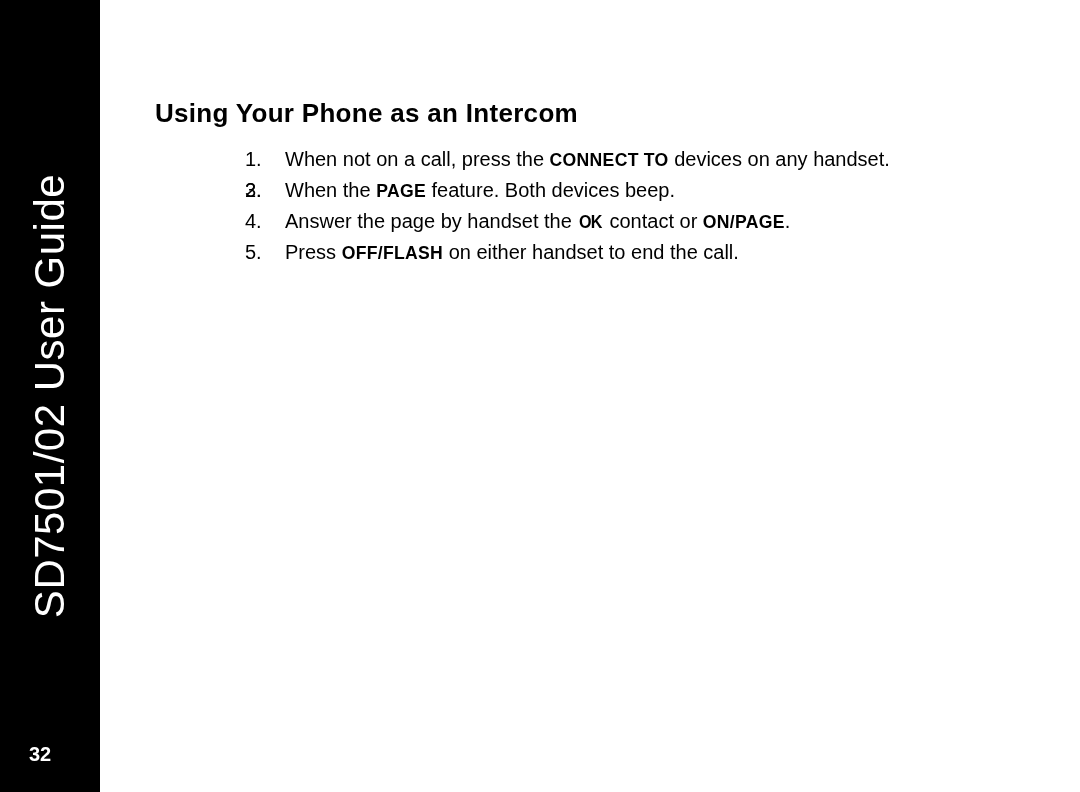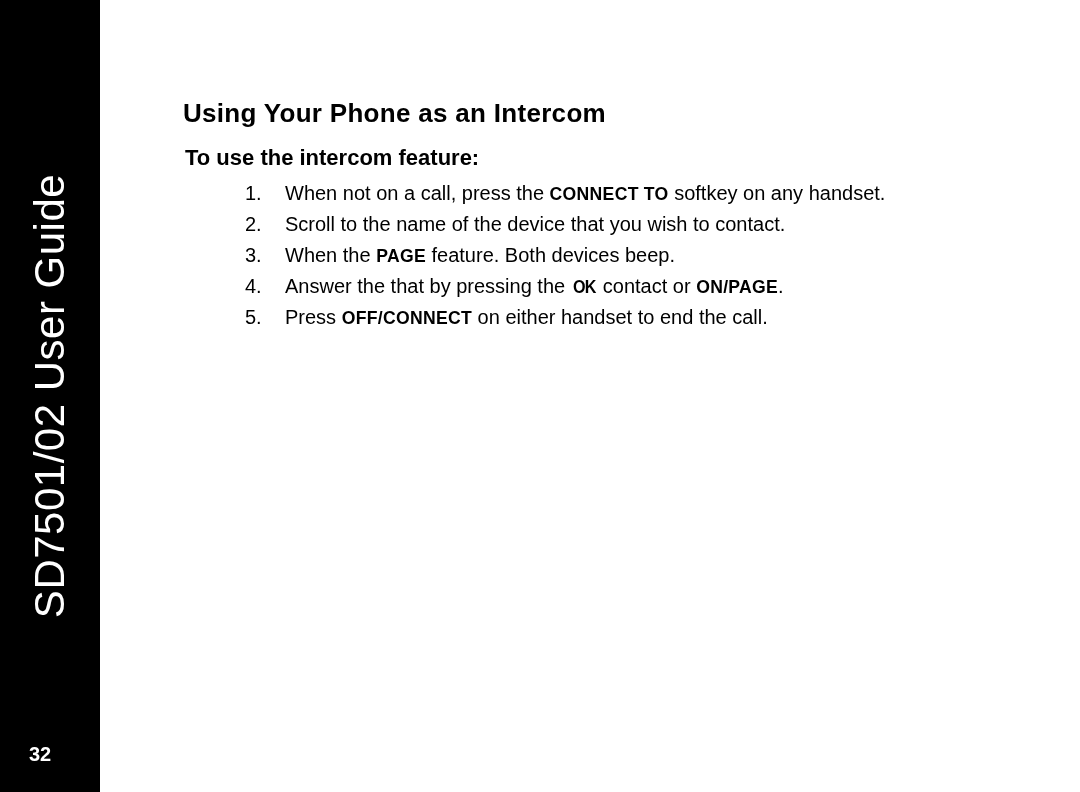--- a/index.html
+++ b/index.html
@@ -49,21 +49,20 @@
       left: 155px;
       top: 98px;
       right: 50px;
     }
     .heading {
       font-size: 26px;
       font-weight: 900;
       letter-spacing: 0.3px;
       margin-bottom: 16px;
       font-family: Arial, Helvetica, sans-serif;
-      margin-left: 28px;
     }
     .subheading {
       font-size: 22px;
       font-weight: bold;
       margin-bottom: 8px;
       margin-left: 30px;
     }
     .steps {
       list-style: none;
       margin-left: 90px;
@@ -97,36 +96,34 @@
 </head>
 <body>
 
 <div class="sidebar">
   <div class="sidebar-title">SD7501/02 User Guide</div>
   <div class="page-number">32</div>
 </div>
 
 <div class="content">
   <h1 class="heading">Using Your Phone as an Intercom</h1>
-  <h2 class="subheading">To use the intercom feature:</h2>
   <ol class="steps">
     <li>
       <span class="step-num">1.</span>
-      <span>When not on a call, press the </span><span class="bold-inline">CONNECT TO</span><span> softkey on any handset.</span>
+      <span>When not on a call, press the </span><span class="bold-inline">CONNECT TO</span><span> devices on any handset.</span>
     </li>
     <li>
       <span class="step-num">2.</span>
-      <span>Scroll to the name of the device that you wish to contact.</span>
     </li>
     <li>
       <span class="step-num">3.</span>
       <span>When the </span><span class="bold-inline">PAGE</span><span> feature. Both devices beep.</span>
     </li>
     <li>
       <span class="step-num">4.</span>
-      <span>Answer the that by pressing the </span><span class="ok-icon">OK</span><span> contact or </span><span class="bold-inline">ON/PAGE</span><span>.</span>
+      <span>Answer the page by handset the </span><span class="ok-icon">OK</span><span> contact or </span><span class="bold-inline">ON/PAGE</span><span>.</span>
     </li>
     <li>
       <span class="step-num">5.</span>
-      <span>Press </span><span class="bold-inline">OFF/CONNECT</span><span> on either handset to end the call.</span>
+      <span>Press </span><span class="bold-inline">OFF/FLASH</span><span> on either handset to end the call.</span>
     </li>
   </ol>
 </div>
 
 </body></html>

